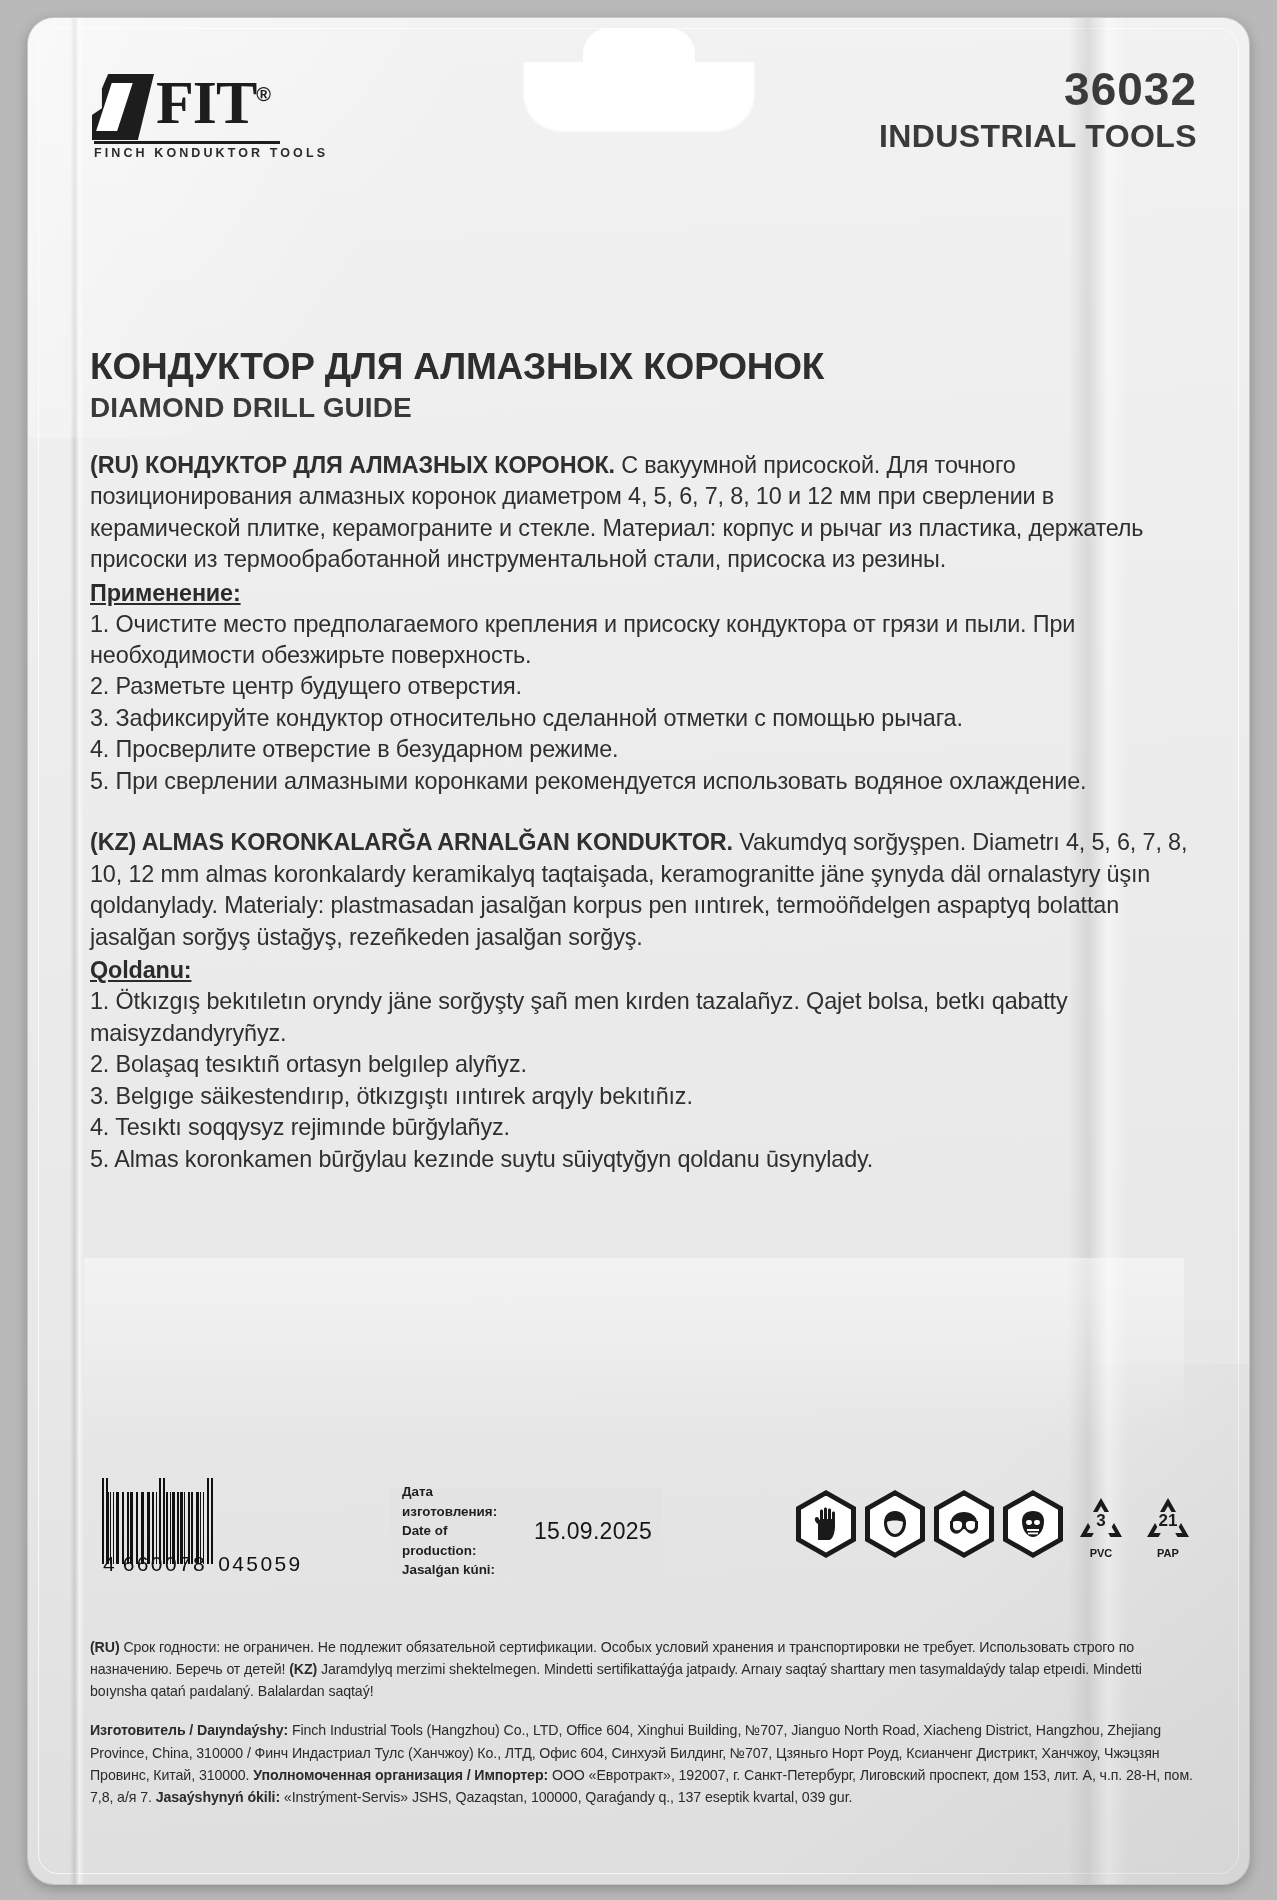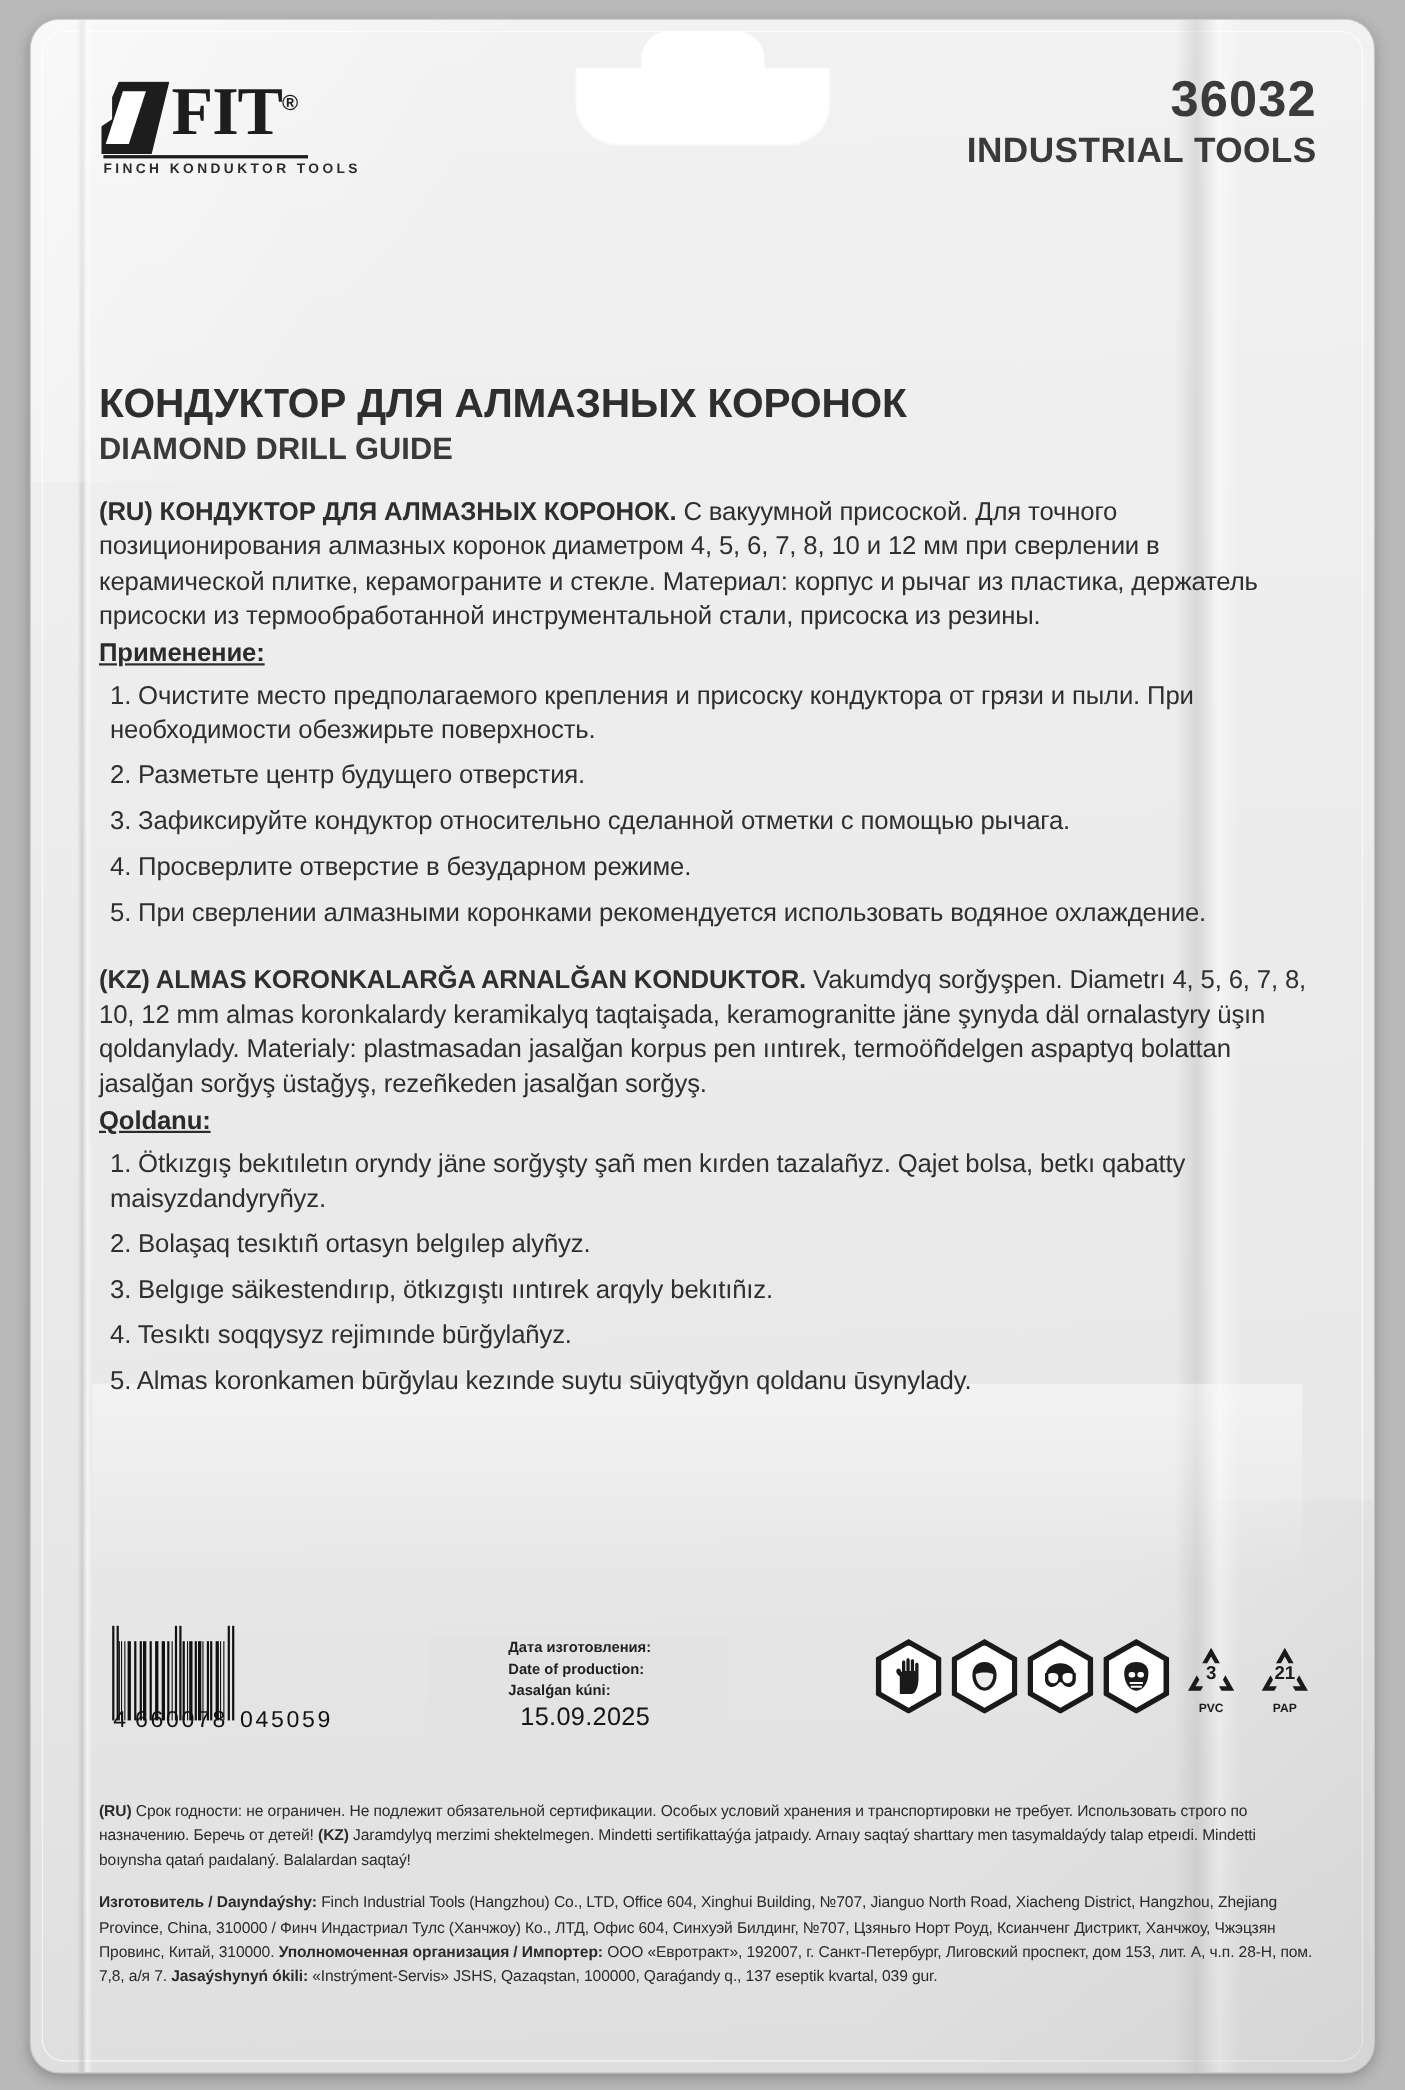--- a/index.html
+++ b/index.html
@@ -121,21 +121,21 @@
     color: #2f2f2f; letter-spacing: -.15px;
   }
   .block-ru { margin-top: 26px; }
   .block-kz { margin-top: 30px; }
   .lead { font-weight: bold; }
   .sec-head {
     font-size: 23.4px; font-weight: bold; color: #2b2b2b;
     text-decoration: underline; margin-top: 4px; letter-spacing: -.15px;
   }
   ol.steps { list-style: none; margin: 2px 0 0 0; padding: 0; }
-  ol.steps li { margin: 10px; }
+  ol.steps li { margin: 0; }
 
   
   #strip {
     position: absolute; left: 62px; right: 48px; top: 1470px;
     height: 126px;
   }
   #barcode {
     position: absolute; left: 12px; top: 4px;
     width: 262px; height: 100px;
   }
@@ -147,21 +147,21 @@
     letter-spacing: 1px; margin-top: -12px; padding-left: 1px;
   }
   #barcode .digits .d0 { margin-right: 7px; }
   #barcode .digits .grp { letter-spacing: 2.4px; }
   #barcode .digits .grp2 { letter-spacing: 2.4px; margin-left: 11px; }
 
   #date-box {
     position: absolute; left: 300px; top: 0;
     width: 272px; height: 86px;
     background: #e3e3e3;
-    display: flex; align-items: center; padding: 0 10px 0 12px; flex-direction: column;
+    display: flex; align-items: center; padding: 0 10px 0 12px;
   }
   #date-labels { font-size: 13.4px; font-weight: bold; color: #1f1f1f; line-height: 1.46; }
   #date-value {
     margin-left: 10px; font-size: 23px; color: #161616;
     letter-spacing: .3px; white-space: nowrap;
   }
 
   #pictos {
     position: absolute; right: 4px; top: 2px;
     display: flex; align-items: flex-start; gap: 9px;

